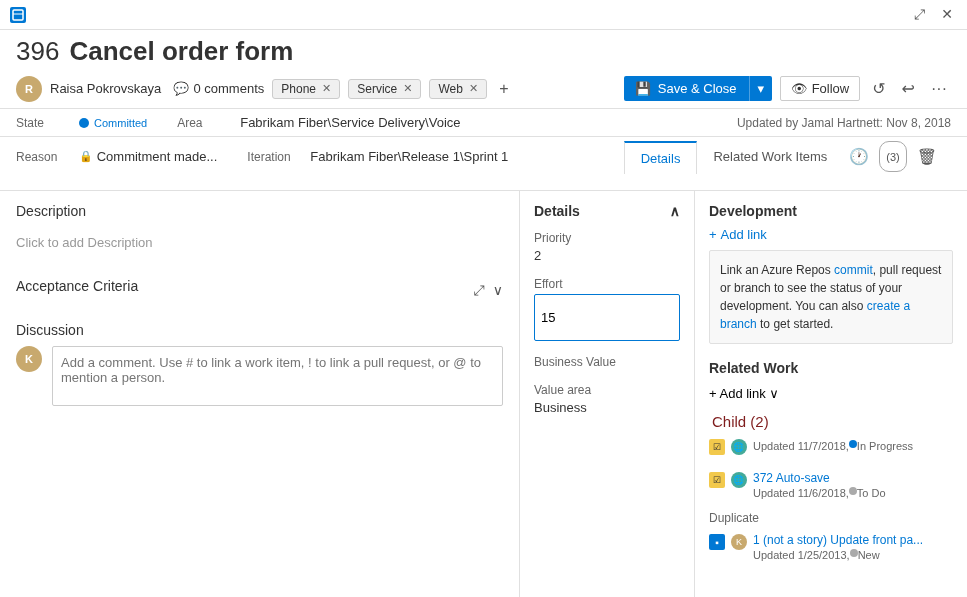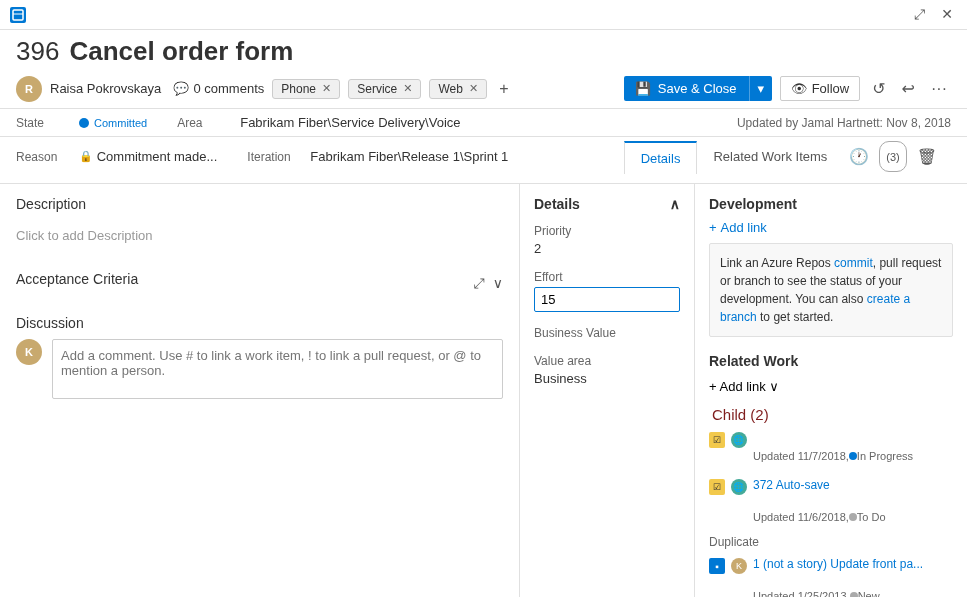--- a/index.html
+++ b/index.html
@@ -38,21 +38,21 @@
     .state-row { padding: 6px 16px; display: flex; align-items: center; gap: 30px; border-bottom: 1px solid #e0e0e0; font-size: 12px; }
     .state-item { display: flex; align-items: center; gap: 8px; }
     .state-label { color: #666; min-width: 55px; }
     .state-value { display: flex; align-items: center; gap: 5px; font-size: 11px; }
     .state-dot { width: 10px; height: 10px; border-radius: 50%; background: #0078d4; }
     .state-committed { color: #0078d4; font-weight: 500; }
     .area-path { font-size: 13px; color: #333; }
     .updated-info { margin-left: auto; font-size: 12px; color: #666; }
 
     
-    .reason-row { padding: 4px 16px 11px 16px; display: flex; align-items: center; gap: 30px; border-bottom: 1px solid #e0e0e0; font-size: 12px; }
+    .reason-row { padding: 4px 16px 18px 16px; display: flex; align-items: center; gap: 30px; border-bottom: 1px solid #e0e0e0; font-size: 12px; }
     .reason-label { color: #666; min-width: 55px; }
     .reason-value { display: flex; align-items: center; gap: 4px; font-size: 13px; color: #333; }
     .lock-icon { color: #888; font-size: 11px; }
     .iteration-path { font-size: 13px; color: #333; }
 
     
     .tabs-row { display: flex; align-items: center; padding: 0 0 0 0; background: #f5f5f5; border-bottom: 2px solid #0078d4; }
     .tab { padding: 8px 16px; cursor: pointer; font-size: 13px; color: #555; border: none; background: none; }
     .tab.active { background: white; color: #0078d4; font-weight: 500; border-top: 2px solid #0078d4; border-left: 1px solid #ddd; border-right: 1px solid #ddd; margin-bottom: -2px; }
     .tab-icons { margin-left: auto; display: flex; gap: 4px; padding-right: 8px; }
@@ -73,38 +73,38 @@
     .discussion-section { margin-top: 20px; }
     .discussion-input-area { display: flex; gap: 10px; margin-top: 8px; }
     .discussion-textarea { flex: 1; border: 1px solid #ccc; border-radius: 2px; padding: 8px; font-size: 13px; color: #999; min-height: 60px; resize: none; font-family: inherit; }
 
     
     .middle-panel { flex: 0 0 175px; border-right: 1px solid #e0e0e0; padding: 12px 14px; overflow-y: auto; }
     .detail-section-title { font-size: 14px; font-weight: 600; color: #333; margin-bottom: 12px; display: flex; align-items: center; justify-content: space-between; }
     .detail-field { margin-bottom: 14px; }
     .detail-field-label { font-size: 12px; color: #666; margin-bottom: 3px; }
     .detail-field-value { font-size: 13px; color: #333; }
-    .detail-input { border: 1px solid #0078d4; padding: 4px 6px; font-size: 13px; width: 100%; border-radius: 2px; outline: none; }
+    .detail-input { border: 1px solid #0078d4; padding: 15px 6px; font-size: 13px; width: 100%; border-radius: 2px; outline: none; }
 
     
     .right-panel { flex: 1; padding: 12px 14px; overflow-y: auto; background: white; }
     .dev-section-title { font-size: 14px; font-weight: 700; color: #333; margin-bottom: 8px; }
     .add-link-btn { color: #0078d4; font-size: 13px; cursor: pointer; display: flex; align-items: center; gap: 4px; background: none; border: none; padding: 0 0 8px 0; }
     .dev-info-box { background: #f8f8f8; border: 1px solid #e0e0e0; border-radius: 2px; padding: 10px; font-size: 12px; color: #333; line-height: 1.5; }
     .dev-info-box a { color: #0078d4; text-decoration: none; cursor: pointer; }
     .related-work-section { margin-top: 16px; }
     .add-link-dropdown { color: #000000; font-size: 13px; cursor: pointer; display: flex; align-items: center; gap: 4px; background: none; border: none; padding: 2px 0 6px 0; }
     .child-header { font-size: 15px; color: #7f1d1d; margin: 6px 0 4px 3px; }
     .related-item { display: flex; align-items: flex-start; gap: 6px; margin-bottom: 8px; padding: 4px 0; }
     .related-item-icon { width: 16px; height: 16px; background: #f2c94c; border-radius: 2px; display: flex; align-items: center; justify-content: center; font-size: 9px; color: #333; flex-shrink: 0; margin-top: 1px; }
     .related-item-icon.task { background: #f2c94c; }
     .related-item-avatar { width: 16px; height: 16px; border-radius: 50%; background: #c8a96e; display: flex; align-items: center; justify-content: center; font-size: 9px; color: white; flex-shrink: 0; margin-top: 1px; }
     .related-item-content { flex: 1; }
     .related-item-title { font-size: 12px; color: #0078d4; cursor: pointer; white-space: nowrap; overflow: hidden; text-overflow: ellipsis; max-width: 200px; }
-    .related-item-meta { font-size: 11px; color: #666; margin-top: 19px; display: flex; align-items: center; gap: 0; }
+    .related-item-meta { font-size: 11px; color: #666; margin-top: 2px; display: flex; gap: 0; }
     .status-dot { width: 8px; height: 8px; border-radius: 50%; display: inline-block; }
     .status-dot.in-progress { background: #0078d4; }
     .status-dot.to-do { background: #aaa; }
     .status-dot.new { background: #aaa; }
     .duplicate-header { font-size: 12px; color: #666; margin: 8px 0 4px 0; }
     .related-item-icon.module { background: #0078d4; }
   </style>
 </head>
 <body>
 

